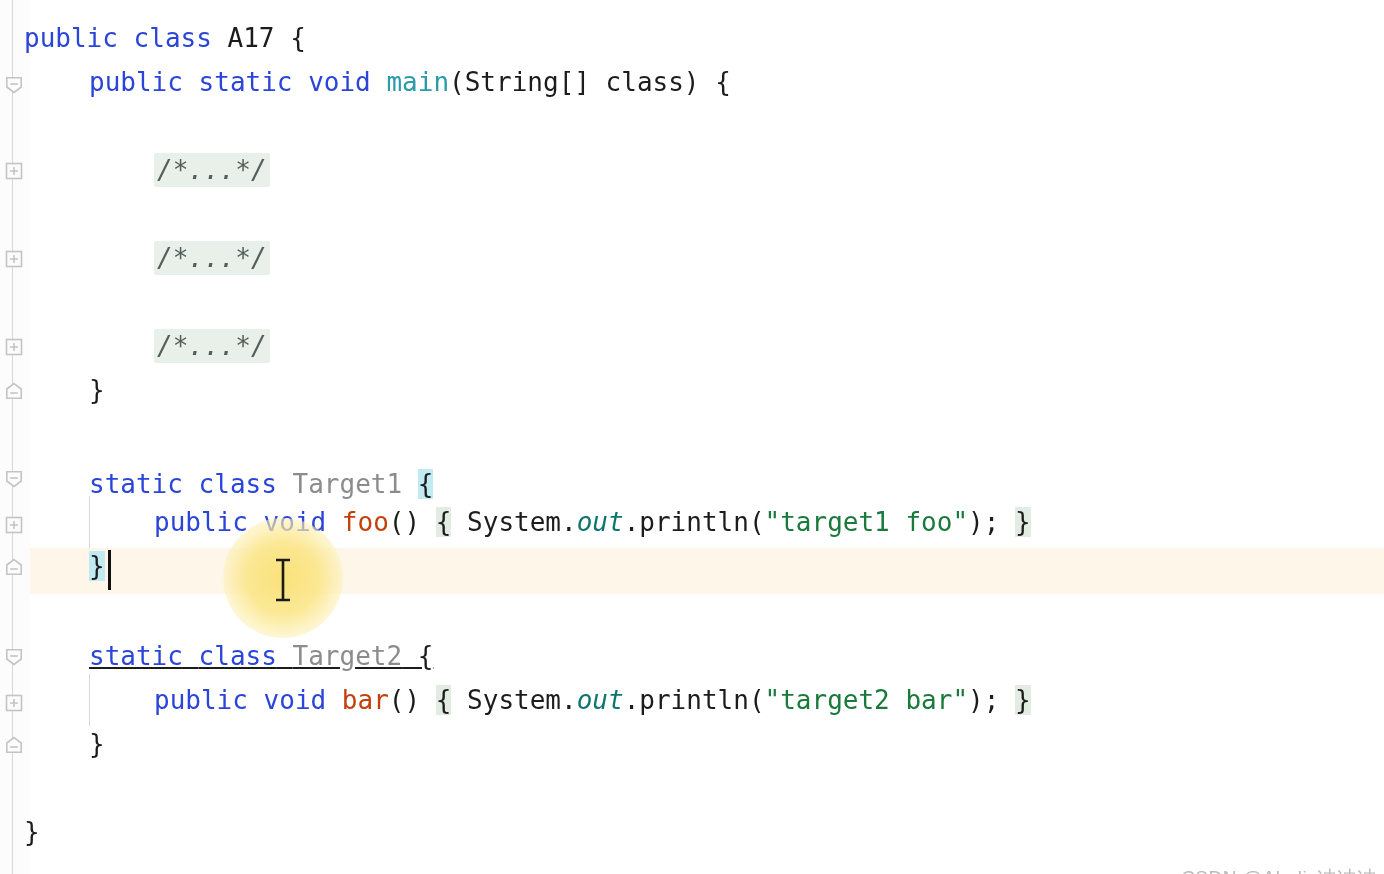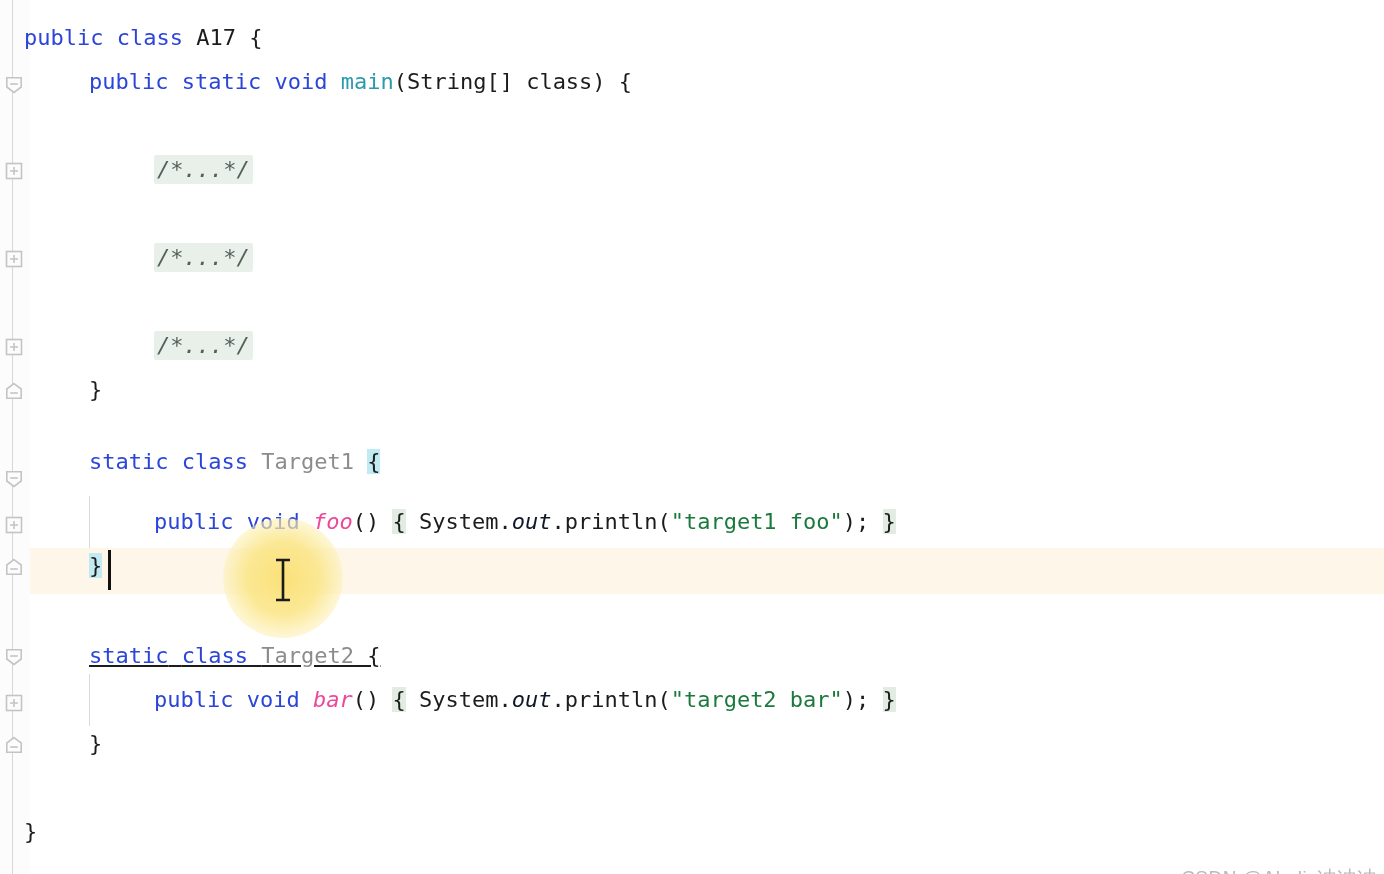--- a/index.html
+++ b/index.html
@@ -63,40 +63,40 @@
     top: 0;
     width: 1384px;
     height: 874px;
   }
   .line {
     position: absolute;
     left: 0;
     height: 44px;
     line-height: 44px;
     white-space: pre;
-    font-size: 22px;
+    font-size: 26px;
     letter-spacing: 0px;
     color: #1c1c1c;
   }
 
   
   .indent-guide {
     position: absolute;
     width: 1px;
     background: #d9d9d9;
   }
 
   
   .kw      { color: #2b45d8; }
   .plain   { color: #1c1c1c; }
   .method  { color: #2a9baa; margin-top: 29px; }
   .clsname { color: #8c8c8c; }
-  .fn      { color: #ec4899; font-style: italic; }
+  .fn      { color: #c2410c; }
   .str     { color: #1a7a3c; }
-  .field   { color: #0f172a; font-style: italic; }
+  .field   { color: #0f766e; font-style: italic; }
   .fold-ph {
     color: #53605a;
     background: #e9efe9;
     font-style: italic;
     padding: 2px 3px;
     border-radius: 2px;
   }
   .brace-hl {
     background: #c2eaf2;
   }
@@ -225,21 +225,21 @@
       <div class="indent-guide" style="left: 89px; top: 674px; height: 52px; background: rgb(217, 217, 217);"></div>
     </div>
 
   <div class="code" id="code-lines">
       <div class="line" style="top: 16px; left: 24px;"><span class="kw">public</span><span class="plain"> </span><span class="kw">class</span><span class="plain"> </span><span class="plain">A17</span><span class="plain"> {</span></div>
       <div class="line" style="top: 60px; left: 89px;"><span class="kw">public</span><span class="plain"> </span><span class="kw">static</span><span class="plain"> </span><span class="kw">void</span><span class="plain"> </span><span class="method">main</span><span class="plain">(String[] class) {</span></div>
       <div class="line" style="top: 148px; left: 154px;"><span class="fold-ph">/*...*/</span></div>
       <div class="line" style="top: 236px; left: 154px;"><span class="fold-ph">/*...*/</span></div>
       <div class="line" style="top: 324px; left: 154px;"><span class="fold-ph">/*...*/</span></div>
       <div class="line" style="top: 368px; left: 89px;"><span class="plain">}</span></div>
-      <div class="line" style="top: 440px; left: 89px;"><span class="kw">static</span><span class="plain"> </span><span class="kw">class</span><span class="plain"> </span><span class="clsname">Target1</span><span class="plain"> </span><span class="plain brace-hl">{</span></div>
+      <div class="line" style="top: 462px; left: 89px;"><span class="kw">static</span><span class="plain"> </span><span class="kw">class</span><span class="plain"> </span><span class="clsname">Target1</span><span class="plain"> </span><span class="plain brace-hl">{</span></div>
       <div class="line" style="top: 500px; left: 154px;"><span class="kw">public</span><span class="plain"> </span><span class="kw">void</span><span class="plain"> </span><span class="fn">foo</span><span class="plain">() </span><span class="plain brace-soft">{</span><span class="plain"> System.</span><span class="field">out</span><span class="plain">.println(</span><span class="str">"target1 foo"</span><span class="plain">); </span><span class="plain brace-soft">}</span></div>
       <div class="line" style="top: 544px; left: 89px;"><span class="plain brace-hl">}</span></div>
       <div class="line" style="top: 634px; left: 89px; text-decoration: underline;"><span class="kw">static</span><span class="plain"> </span><span class="kw">class</span><span class="plain"> </span><span class="clsname">Target2</span><span class="plain"> {</span></div>
       <div class="line" style="top: 678px; left: 154px;"><span class="kw">public</span><span class="plain"> </span><span class="kw">void</span><span class="plain"> </span><span class="fn">bar</span><span class="plain">() </span><span class="plain brace-soft">{</span><span class="plain"> System.</span><span class="field">out</span><span class="plain">.println(</span><span class="str">"target2 bar"</span><span class="plain">); </span><span class="plain brace-soft">}</span></div>
       <div class="line" style="top: 722px; left: 89px;"><span class="plain">}</span></div>
       <div class="line" style="top: 810px; left: 24px;"><span class="plain">}</span></div>
     </div>
 
   <div class="caret" id="caret" style="left: 108px; top: 550px; width: 3px; height: 40px;"></div>
 

